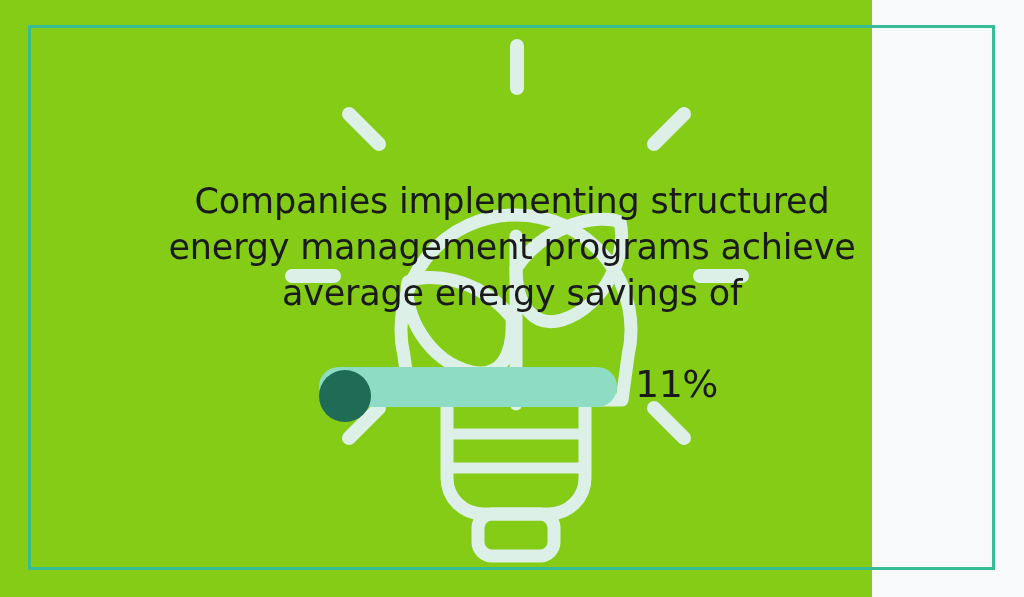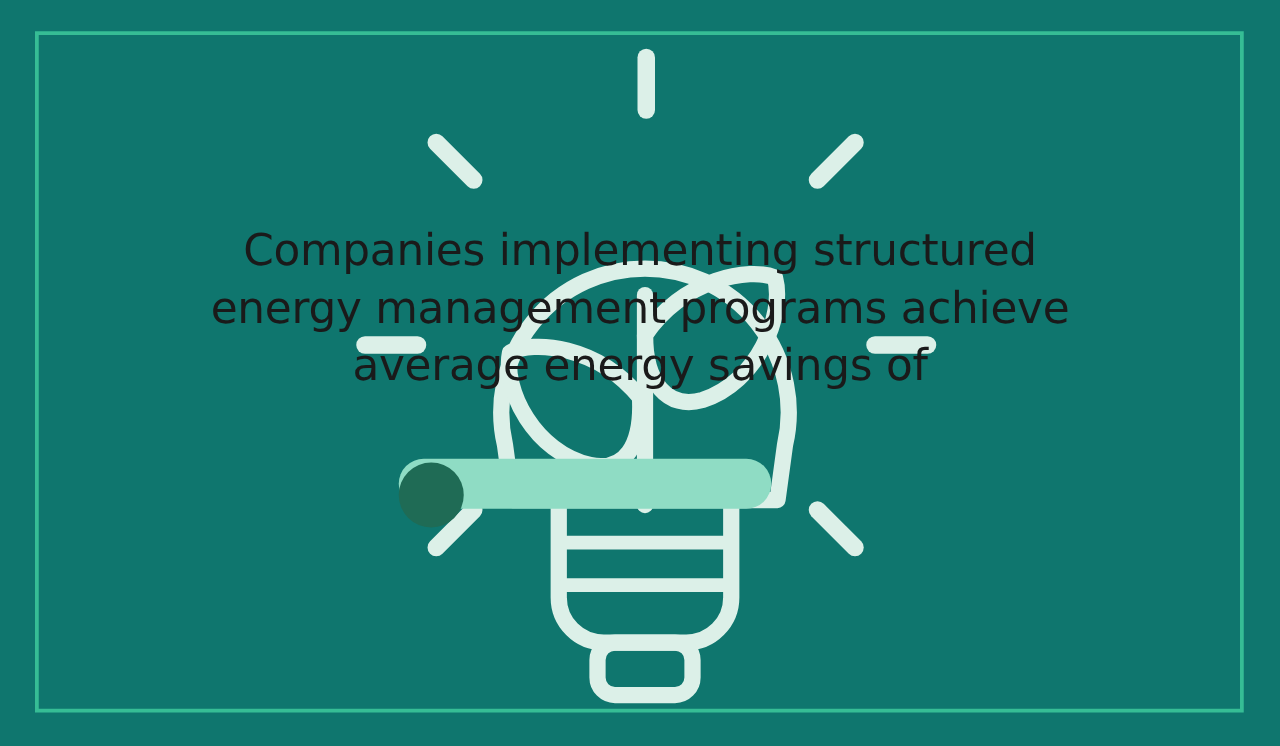--- a/index.html
+++ b/index.html
@@ -10,23 +10,23 @@
   body {
     width: 1024px;
     height: 597px;
     background: #f8f9fb;
     font-family: "DejaVu Sans", "Liberation Sans", sans-serif;
     overflow: hidden;
   }
 
   #stat-card {
     position: relative;
-    width: 1024px;
+    width: 872px;
     height: 597px;
-    background: #0f766e;
+    background: #84cc16;
     box-sizing: border-box;
   }
 
   
   #card-frame {
     position: absolute;
     left: 28px;
     top: 25px;
     width: 967px;
     height: 545px;
@@ -172,16 +172,17 @@
 energy management programs achieve
 average energy savings of</p>
 
     <div id="progress-row">
 
       <div id="progress-bar">
         <div id="progress-track"></div>
         <div id="progress-knob"></div>
       </div>
 
+      <span id="progress-value">11%</span>
     </div>
 
   </div>
 </div>
 
 </body></html>

